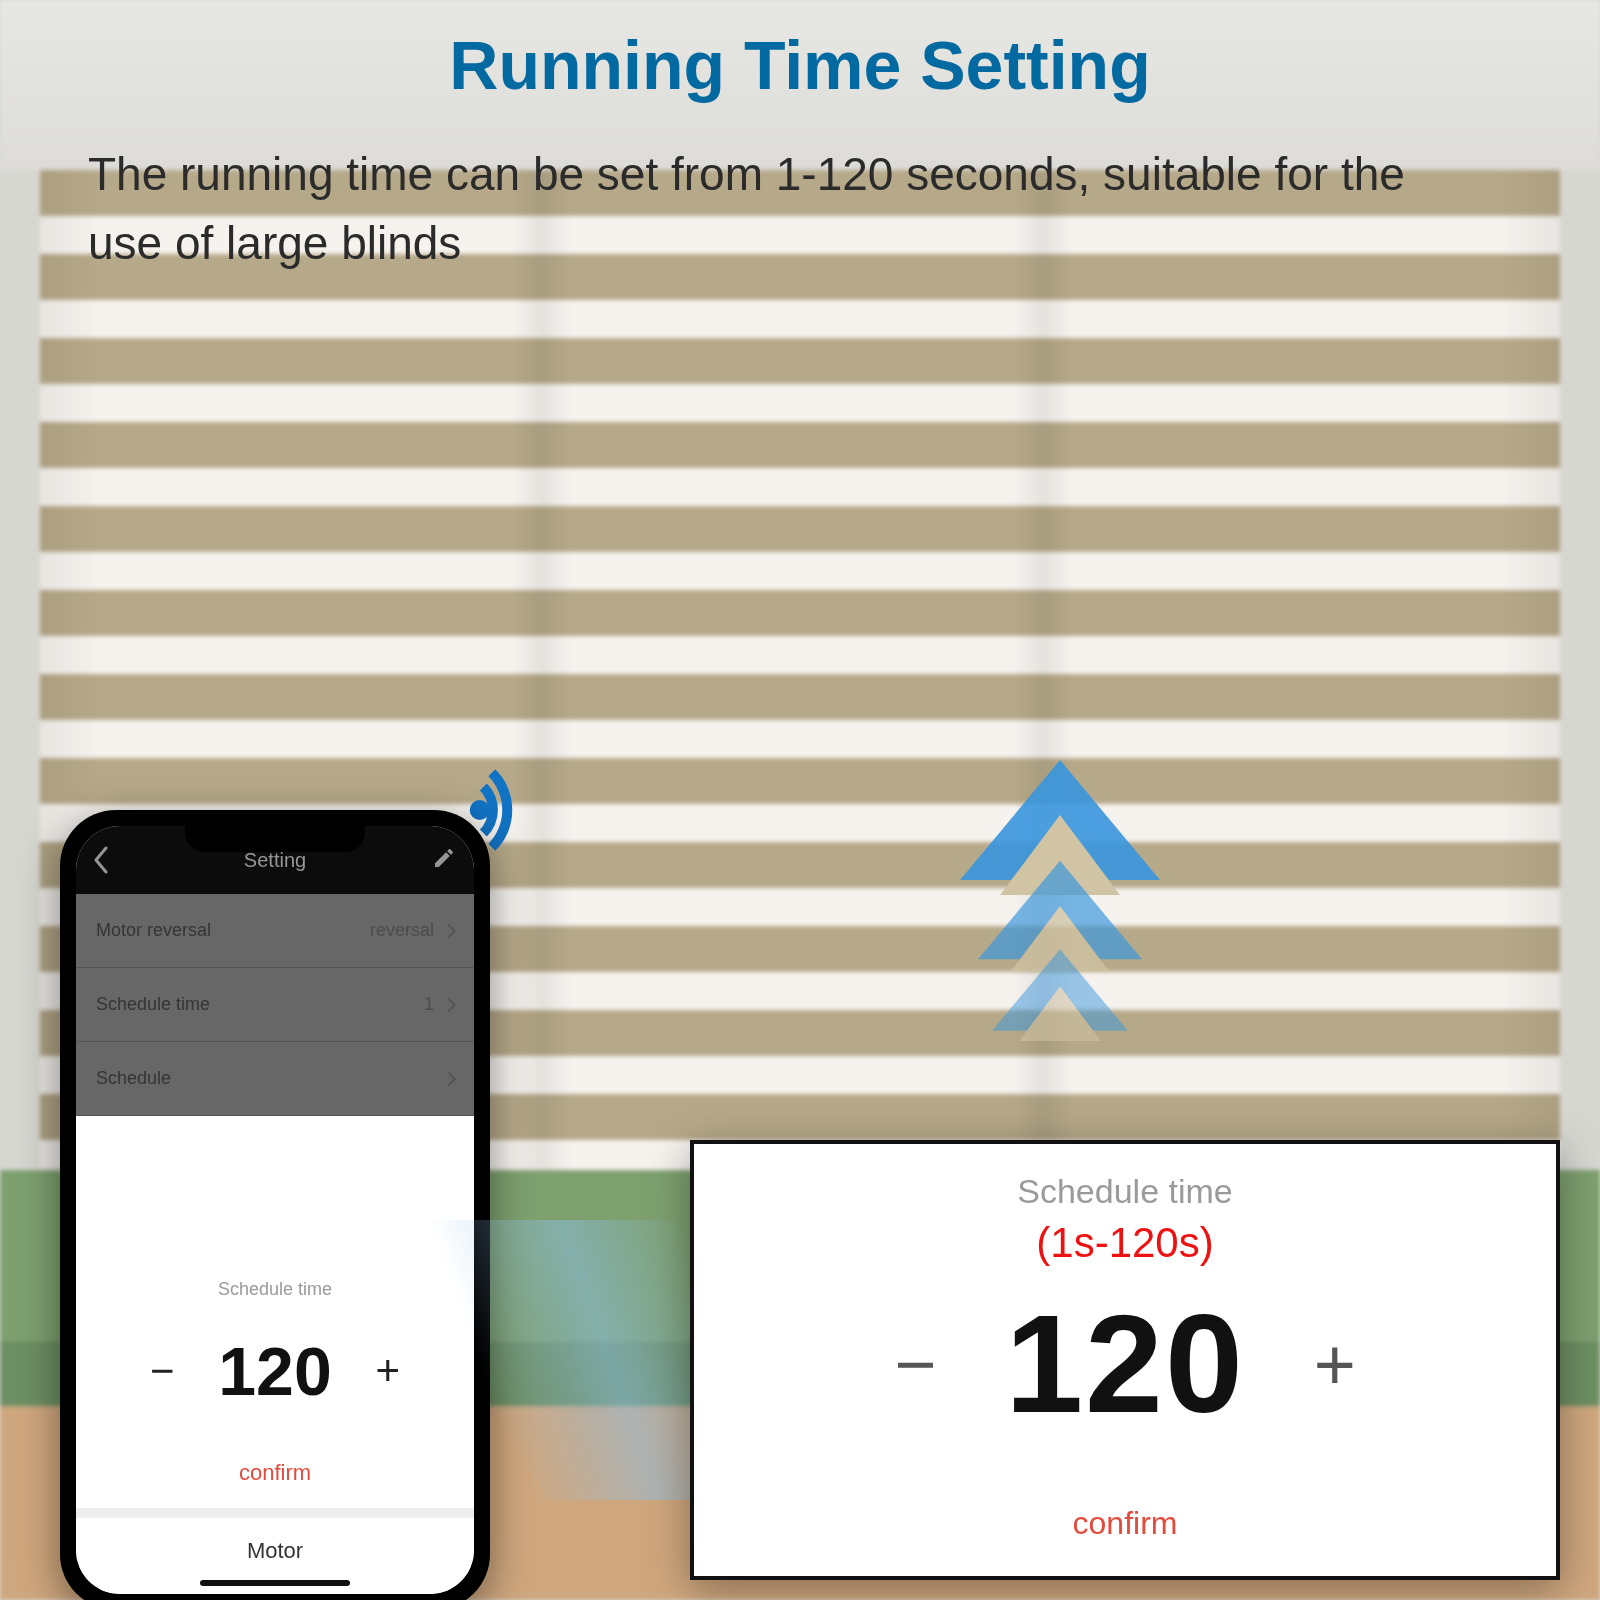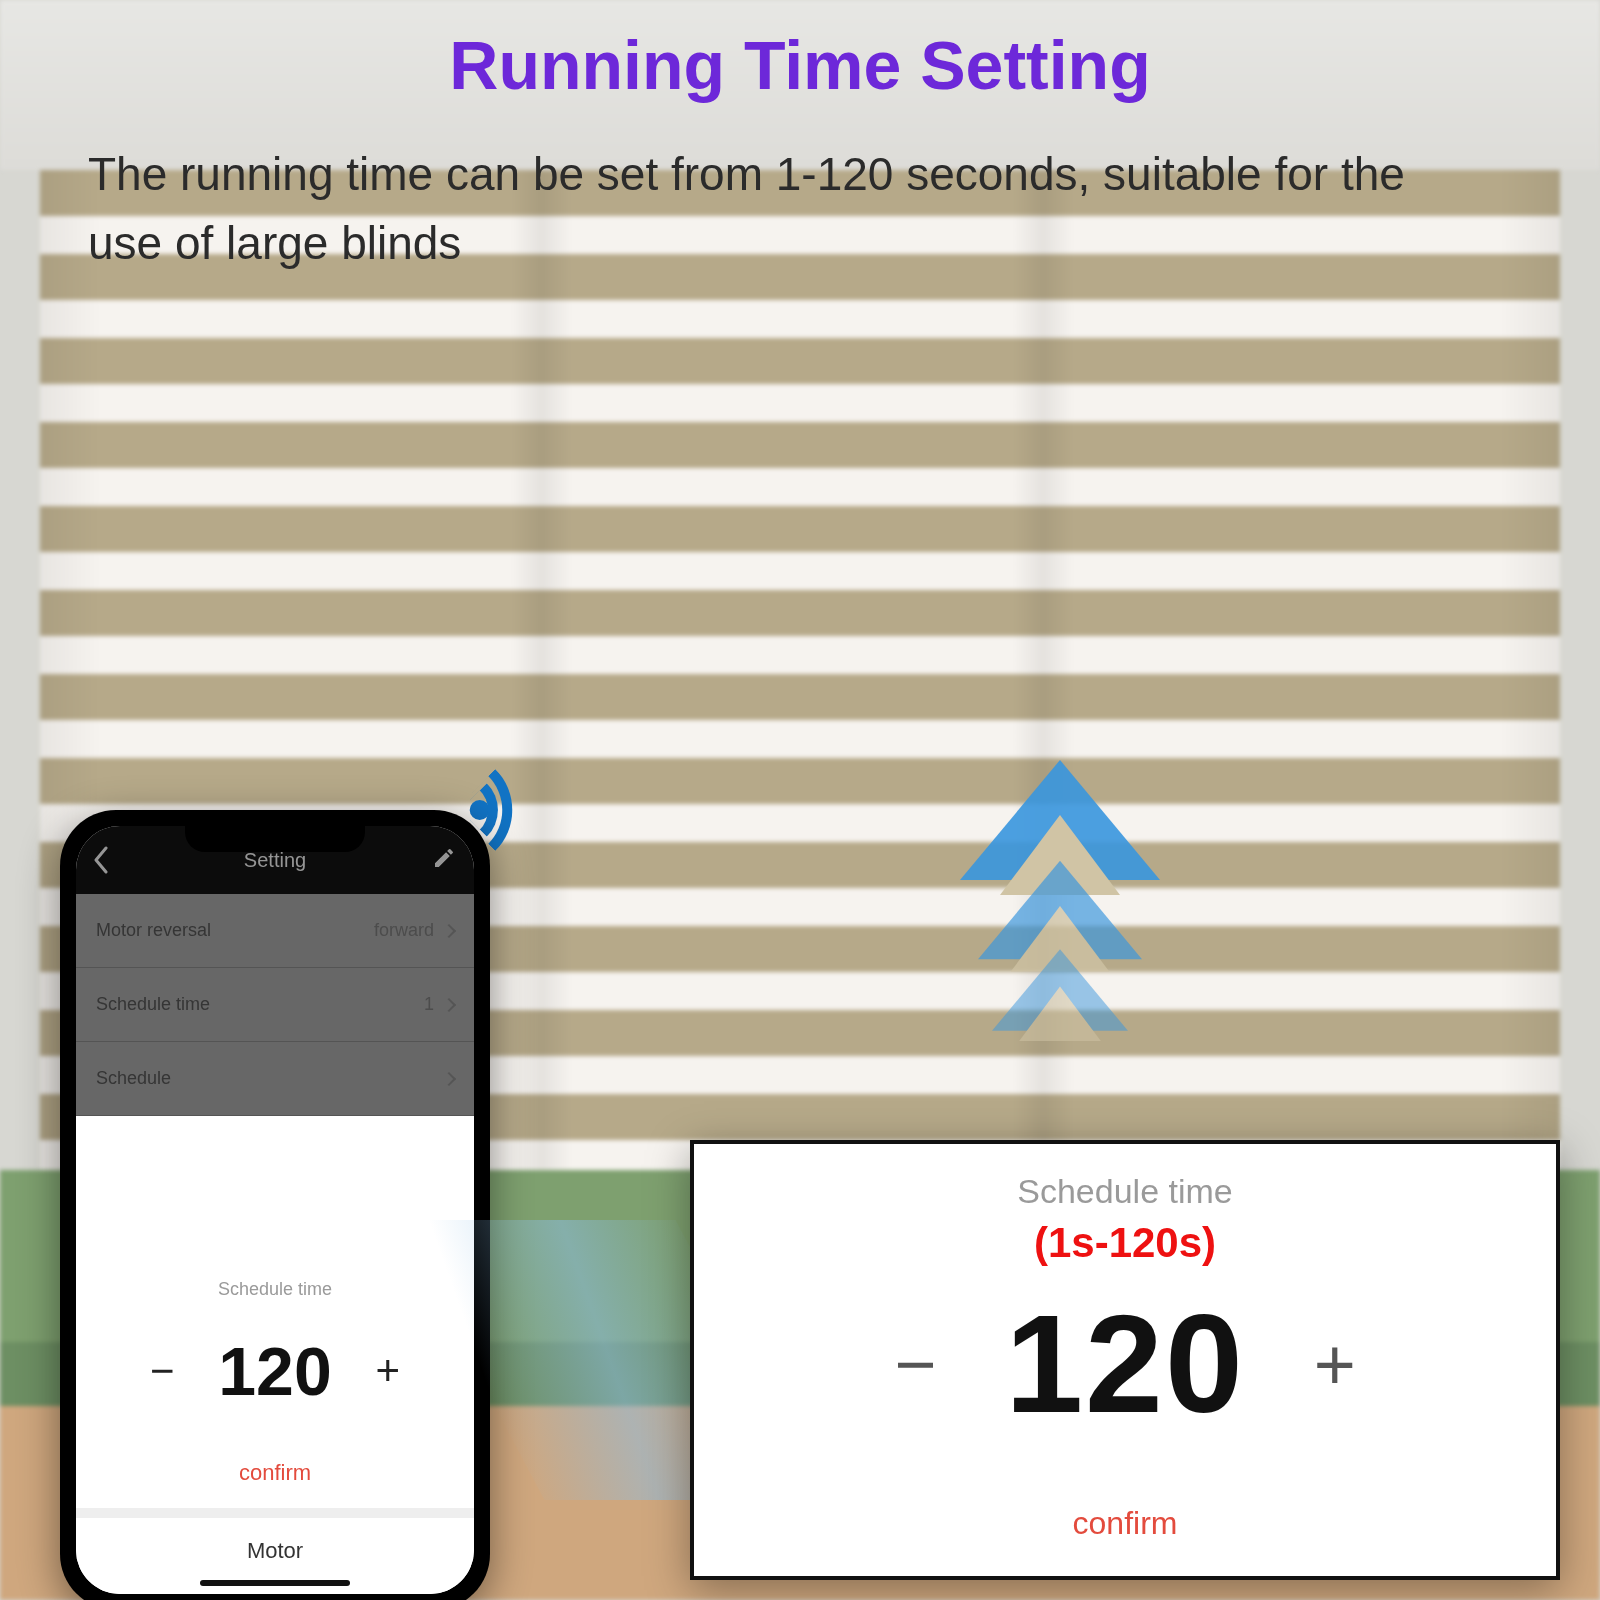--- a/index.html
+++ b/index.html
@@ -22,21 +22,21 @@
 .chev::after{content:"";position:absolute;left:-60px;top:55px;width:0;height:0;border-left:60px solid transparent;border-right:60px solid transparent;border-bottom:80px solid #d0c4a5}
 
 
 .wifi{position:absolute;left:478px;top:780px;width:60px;height:60px;transform:rotate(45deg)}
 .wifi span{position:absolute;border:10px solid #1173c4;border-bottom:none;border-left:none;border-radius:0 100% 0 0}
 .wifi .r1{width:20px;height:20px;left:0;bottom:0;background:#1173c4;border:none;border-radius:50%}
 .wifi .r2{width:38px;height:38px;left:-4px;bottom:-4px}
 .wifi .r3{width:58px;height:58px;left:-8px;bottom:-8px}
 
 
-.title{position:absolute;left:0;right:0;top:26px;text-align:center;font-weight:800;font-size:68px;color:#6d28d9}
+.title{position:absolute;left:0;right:0;top:26px;text-align:center;font-weight:800;font-size:68px;color:#0369a1}
 .subtitle{position:absolute;left:88px;right:120px;top:140px;font-size:46px;line-height:1.5;color:#2b2b2b}
 
 
 .phone{position:absolute;left:60px;top:810px;width:430px;height:800px;border-radius:56px;background:#000;box-shadow:0 10px 40px rgba(0,0,0,.45)}
 .phone .screen{position:absolute;left:16px;right:16px;top:16px;bottom:16px;border-radius:44px;overflow:hidden;background:#fff}
 .notch{position:absolute;top:0;left:50%;transform:translateX(-50%);width:180px;height:26px;background:#000;border-radius:0 0 20px 20px;z-index:5}
 .navbar{position:relative;height:68px;background:#111;color:#d9d9d9;display:flex;align-items:center;justify-content:center}
 .navbar .nb-title{font-size:20px;color:#cfcfcf}
 .navbar .nb-back{position:absolute;left:16px;top:20px}
 .navbar .nb-edit{position:absolute;right:18px;top:20px}
@@ -52,21 +52,21 @@
 .stepper .value{font-size:68px;font-weight:800;color:#111}
 .confirm{color:#e34b3d;text-align:center;font-size:22px;padding:22px 0}
 .sheet .divider{height:10px;background:#eee}
 .cancel{text-align:center;font-size:22px;color:#333;padding:20px 0 30px}
 .homebar{position:absolute;left:50%;bottom:8px;transform:translateX(-50%);width:150px;height:6px;border-radius:4px;background:#111}
 
 
 .ray{position:absolute;left:470px;top:1220px;width:280px;height:280px;background:linear-gradient(100deg,rgba(140,190,230,0) 0 10%,rgba(140,190,230,.5) 50%,rgba(140,190,230,0) 90%);transform:skewX(28deg);pointer-events:none}
 .callout{position:absolute;left:690px;top:1140px;width:870px;background:#fff;border:4px solid #111;box-shadow:0 10px 40px rgba(0,0,0,.35)}
 .callout .st-title{text-align:center;color:#9a9a9a;font-size:34px;padding:28px 0 4px}
-.range{color:#e11;text-align:center;font-size:42px;font-weight:700;padding:4px 0 6px}
+.range{color:#e11;text-align:center;font-size:42px;font-weight:400;padding:4px 0 6px}
 .cstepper{display:flex;align-items:center;justify-content:center;gap:50px;padding:10px 0 30px}
 .cstepper .minus,.cstepper .plus{font-size:72px;color:#555;width:80px;text-align:center}
 .cstepper .value{font-size:140px;font-weight:900;color:#111;letter-spacing:2px}
 .callout .confirm{font-size:32px;padding:30px 0 34px}
 
 svg{display:block}
 </style>
 </head>
 <body>
 
@@ -105,21 +105,21 @@
           <svg width="24" height="24" viewBox="0 0 24 24">
               <path d="M3 17.25V21h3.75L17.81 9.94l-3.75-3.75L3 17.25zM20.71 7.04a1 1 0 0 0 0-1.41l-2.34-2.34a1 1 0 0 0-1.41 0l-1.83 1.83 3.75 3.75 1.83-1.83z" fill="#cfcfcf"></path>
             </svg>
         </span>
       </div>
 
       <div class="dimlist">
         <div class="row">
           <span>Motor reversal</span>
           <span class="val">
-              <span>forward</span>
+              <span>reversal</span>
               <span class="chevron-r"></span>
             </span>
         </div>
         <div class="row">
           <span>Schedule time</span>
           <span class="val">
               <span>1</span>
               <span class="chevron-r"></span>
             </span>
         </div>

